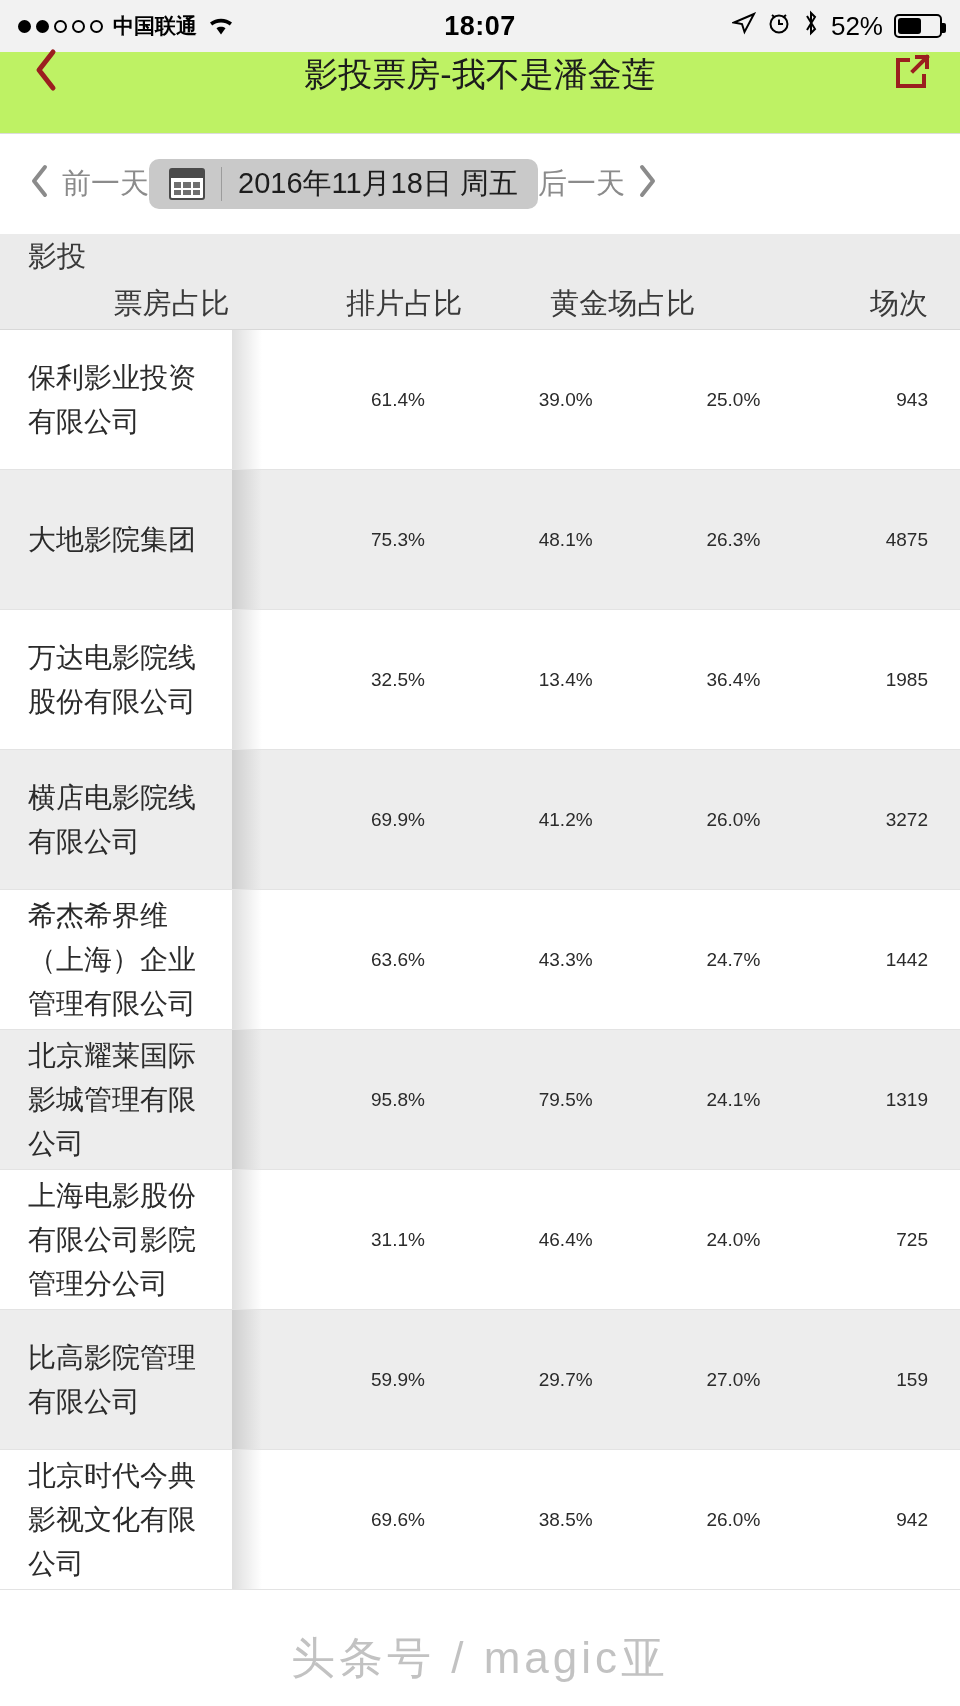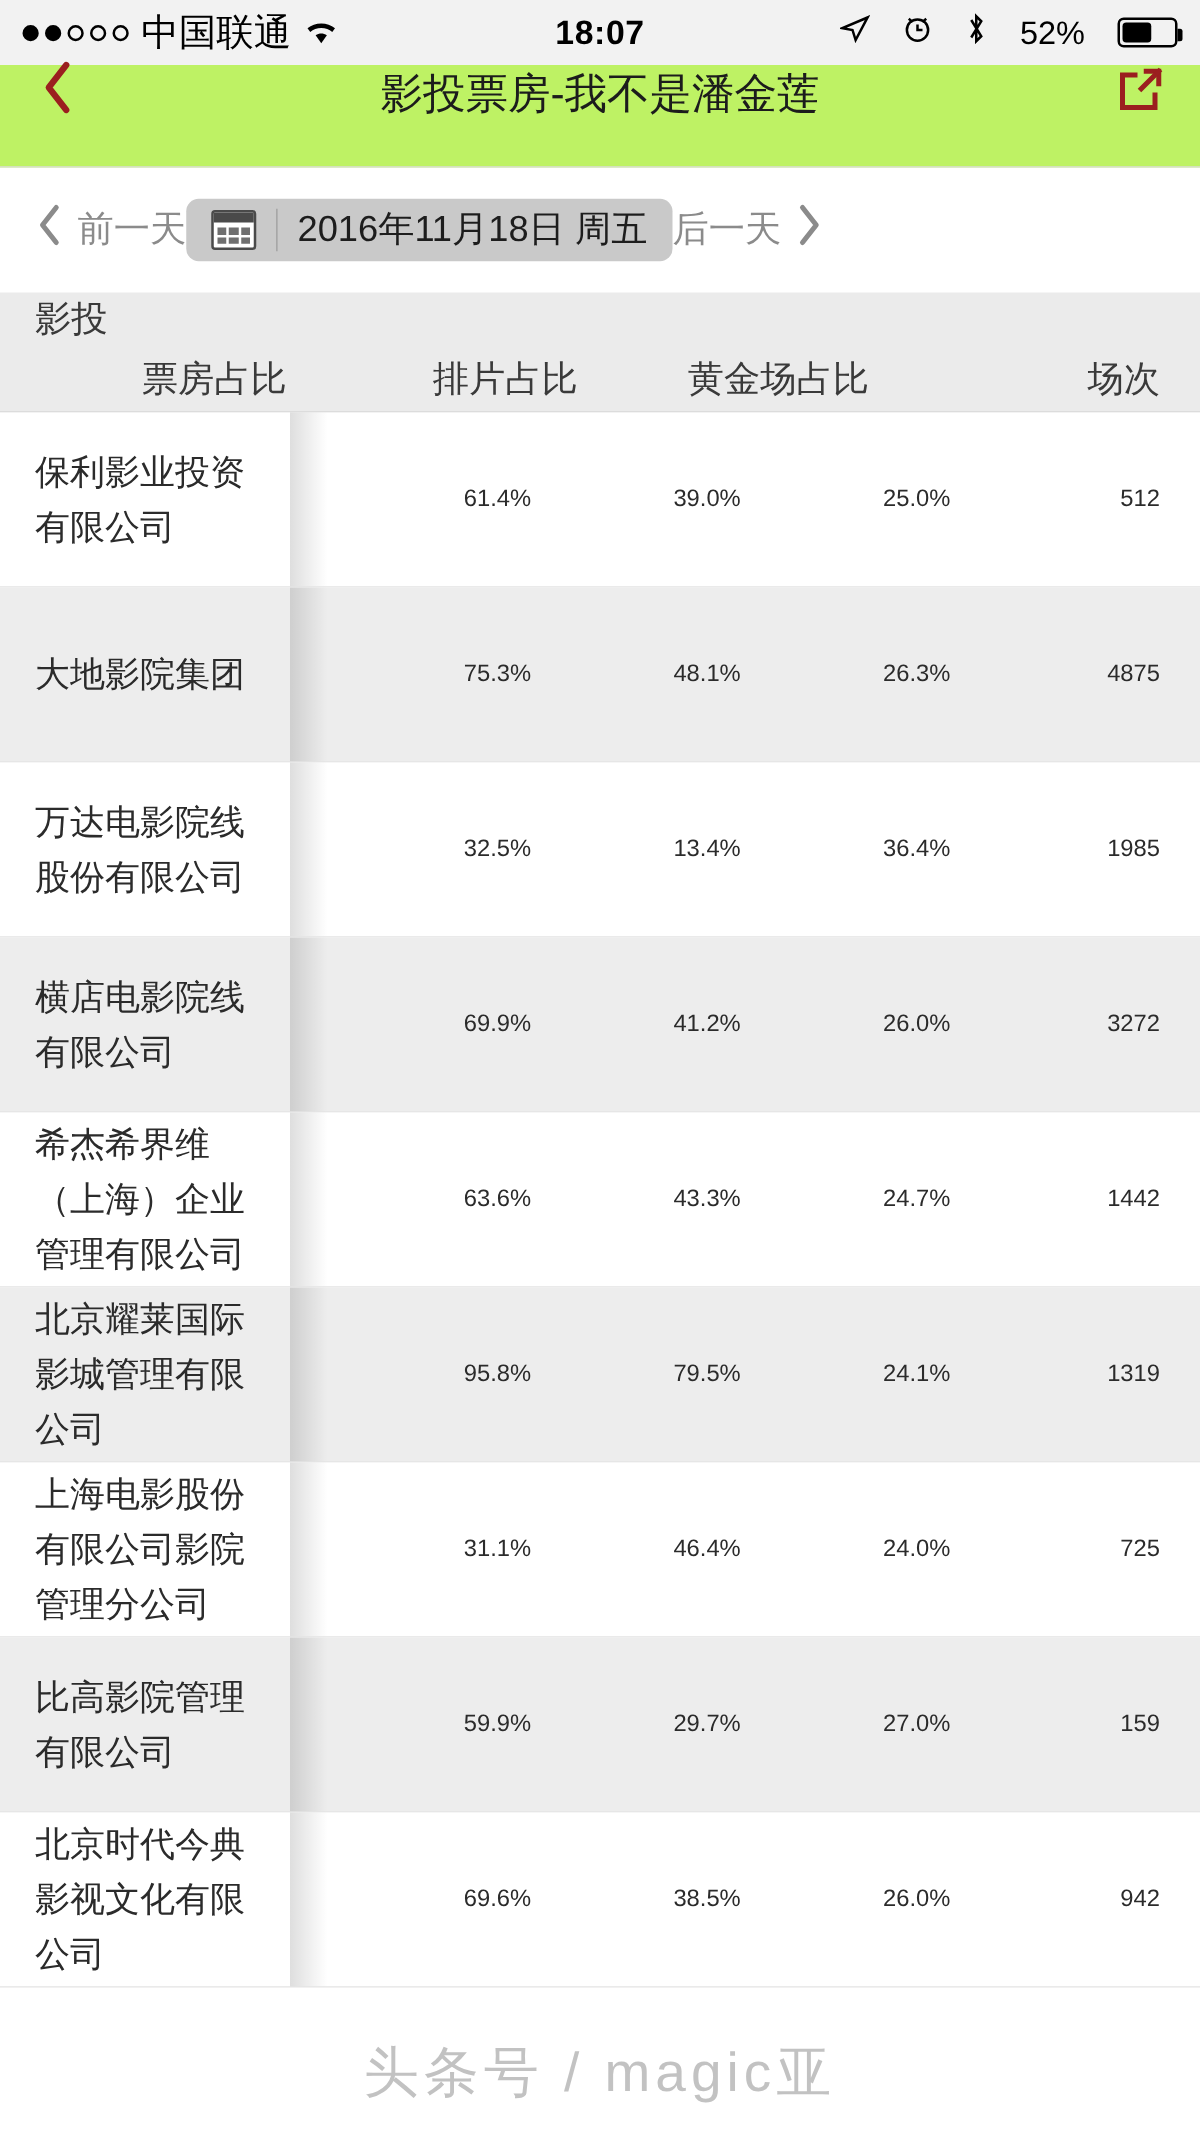--- a/index.html
+++ b/index.html
@@ -19,29 +19,29 @@
     align-items: center;
     padding: 0 18px;
     font-size: 26px;
     color: #000;
     position: relative;
   }
   .sb-left { display: flex; align-items: center; gap: 10px; }
   .dots { display: flex; align-items: center; gap: 5px; }
   .dot { width: 13px; height: 13px; border-radius: 50%; border: 2px solid #000; }
   .dot.filled { background: #000; }
-  .carrier { font-size: 30px; letter-spacing: 0px; }
+  .carrier { font-size: 21px; letter-spacing: 0px; font-weight: bold; }
   .wifi { display: inline-block; width: 28px; height: 22px; position: relative; }
   .wifi svg { display:block; }
   .sb-center {
     position: absolute; left: 0; right: 0; text-align: center;
     font-size: 27px; font-weight: bold; letter-spacing: 0.5px;
   }
   .sb-right {
-    margin-left: auto; display: flex; align-items: center; gap: 26px;
+    margin-left: auto; display: flex; align-items: center; gap: 11px;
     font-size: 26px;
   }
   .battery {
     width: 48px; height: 24px; border: 2px solid #000; border-radius: 5px;
     position: relative; display: inline-block;
   }
   .battery:after {
     content: ""; position: absolute; right: -6px; top: 7px;
     width: 4px; height: 10px; background: #000; border-radius: 0 2px 2px 0;
   }
@@ -270,21 +270,21 @@
             <div>
               <span>保利影业投资</span>
               <span>有限公司</span>
             </div>
           </div>
           <div class="shadow-edge"></div>
           <div class="cells">
             <div class="cell c1">61.4%</div>
             <div class="cell c2">39.0%</div>
             <div class="cell c3">25.0%</div>
-            <div class="cell c4">512</div>
+            <div class="cell c4">943</div>
           </div>
         </div>
         <div class="row alt row-h2">
           <div class="c-name">
             <div>
               <span>大地影院集团</span>
             </div>
           </div>
           <div class="shadow-edge"></div>
           <div class="cells">

